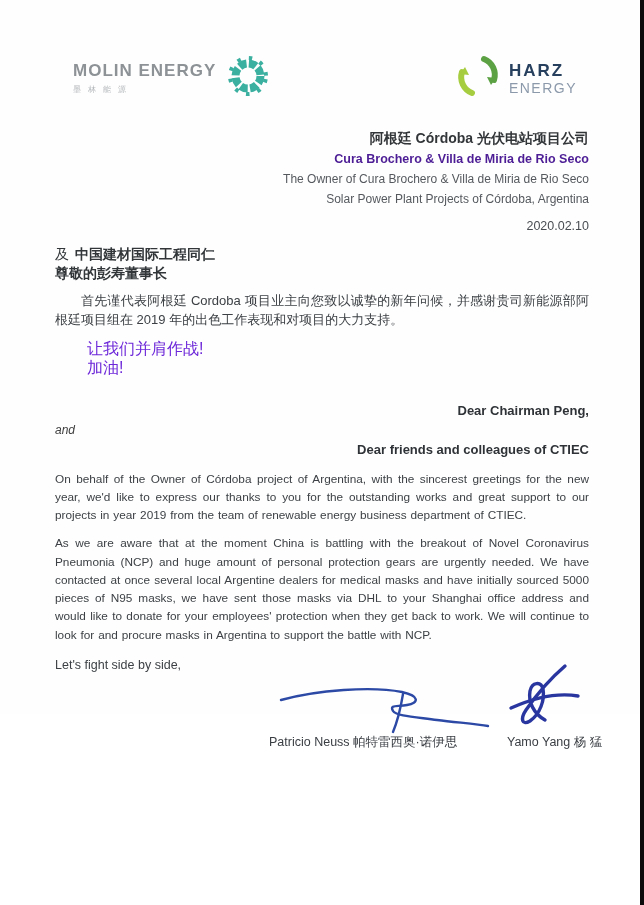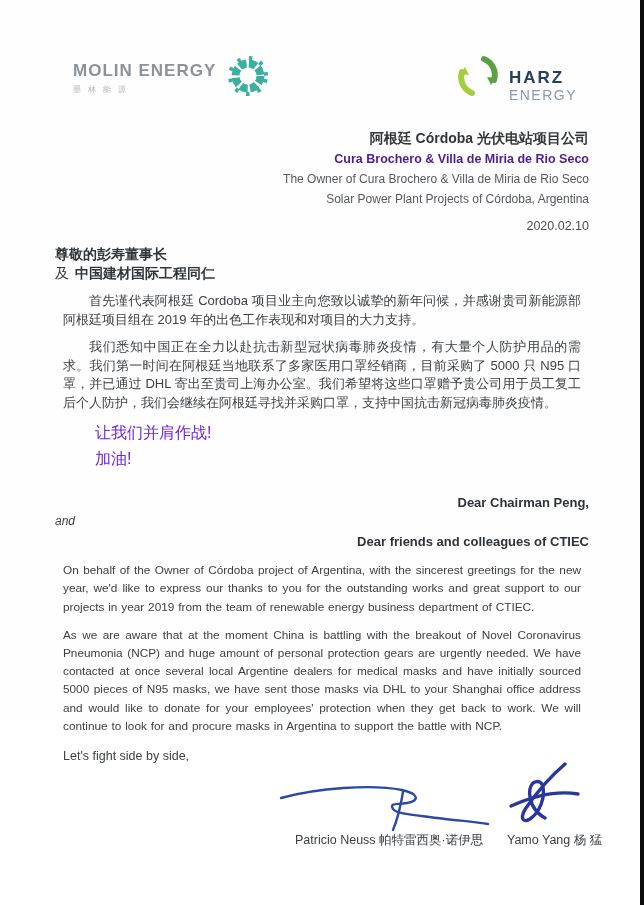--- a/index.html
+++ b/index.html
@@ -7,54 +7,54 @@
        font-family:"Liberation Sans","DejaVu Sans",sans-serif;color:#3d4145;}
   .page{width:644px;height:714px;box-sizing:border-box;padding:0 55px;position:relative;background:#fefefe;}
   .edge-strip{position:absolute;top:0;right:0;width:4px;height:905px;background:#0c0c0c;}
 
   
   .logos-row{display:flex;justify-content:space-between;align-items:center;padding-top:50px;height:56px;margin-left:18px;margin-right:12px;}
   .molin-logo{display:flex;align-items:center;gap:8px;}
   .molin-text{display:flex;flex-direction:column;}
   .molin-name{font-size:17px;font-weight:bold;color:#8d9296;letter-spacing:1px;font-stretch:condensed;}
   .molin-sub{font-size:8px;color:#b4b8bb;letter-spacing:7px;margin-top:3px;}
-  .harz-logo{display:flex;align-items:flex-end;gap:9px;}
+  .harz-logo{display:flex;align-items:center;gap:9px;}
   .harz-text{display:flex;flex-direction:column;line-height:1;}
   .harz-name{font-size:17px;font-weight:bold;color:#27405e;letter-spacing:2px;}
   .harz-sub{font-size:14px;color:#8b99ab;letter-spacing:1.5px;margin-top:2px;}
 
   
   .letterhead{margin-top:22px;text-align:right;}
   .lh1{font-size:14px;font-weight:bold;color:#333639;line-height:21px;}
   .lh2{font-size:12.5px;font-weight:bold;color:#4c1d95;line-height:20px;}
   .lh3,.lh4{font-size:12px;color:#55595e;line-height:20px;}
   .date-line{text-align:right;font-size:12.5px;color:#494d52;margin-top:10px;}
 
   
   .zh-sal{margin-top:12px;font-size:14px;font-weight:bold;color:#323639;line-height:19px;}
   .zh-sal .prefix{font-weight:normal;margin-right:6px;}
-  p{margin:8px;}
+  p{margin:0;}
   .zh-para{font-size:13px;line-height:18.6px;text-align:justify;text-indent:2em;margin-top:9px;color:#3d4145;}
   .zh-close{font-size:16px;line-height:18.6px;text-indent:2em;color:#6d28d9;}
   .zh-close.first{margin-top:11px;}
 
   
   .en-sal{margin-top:24px;font-size:13px;line-height:19.5px;color:#2f3337;}
   .en-sal .b{font-weight:bold;text-align:right;}
   .en-sal .i{font-style:italic;font-size:12px;color:#404040;}
   .en-para{font-size:11.8px;line-height:18.2px;text-align:justify;margin-top:10px;color:#3d4145;word-spacing:0.6px;}
   .en-close{font-size:12.5px;line-height:18.5px;color:#3d4145;}
   .en-close.first{margin-top:12px;}
 
   
   .sig-area{position:relative;height:100px;margin-top:2px;}
   .sig-patricio{position:absolute;left:222px;top:8px;}
   .sig-yamo{position:absolute;left:438px;top:-16px;}
   .sig-name{position:absolute;font-size:12.5px;color:#3a3e43;white-space:nowrap;top:58px;}
-  .name-patricio{left:240px;}
+  .name-patricio{left:214px;}
   .name-yamo{left:452px;}
 </style>
 </head>
 <body>
 
 <div class="page">
 
   <div class="logos-row">
     <div class="molin-logo">
       <div class="molin-text">
@@ -86,26 +86,25 @@
 
   <div class="letterhead">
     <div class="lh1">阿根廷 Córdoba 光伏电站项目公司</div>
     <div class="lh2">Cura Brochero &amp; Villa de Miria de Rio Seco</div>
     <div class="lh3">The Owner of Cura Brochero &amp; Villa de Miria de Rio Seco</div>
     <div class="lh4">Solar Power Plant Projects of Córdoba, Argentina</div>
   </div>
   <div class="date-line">2020.02.10</div>
 
   <div class="zh-sal">
+    <div><span class="prefix">及</span><span>中国建材国际工程同仁</span></div>
     <div>尊敬的彭寿董事长</div>
-    <div><span class="prefix">及</span><span>中国建材国际工程同仁</span></div>
   </div>
 
   <p class="zh-para">首先谨代表阿根廷 Cordoba 项目业主向您致以诚挚的新年问候，并感谢贵司新能源部阿根廷项目组在 2019 年的出色工作表现和对项目的大力支持。</p>
-  <p class="zh-para">我们悉知中国正在全力以赴抗击新型冠状病毒肺炎疫情，有大量个人防护用品的需求。我们第一时间在阿根廷当地联系了多家医用口罩经销商，目前采购了 5000 只 N95 口罩，并已通过 DHL 寄出至贵司上海办公室。我们希望将这些口罩赠予贵公司用于员工复工后个人防护，我们会继续在阿根廷寻找并采购口罩，支持中国抗击新冠病毒肺炎疫情。</p>
   <p class="zh-close first">让我们并肩作战!</p>
   <p class="zh-close">加油!</p>
 
   <div class="en-sal">
     <div class="b">Dear Chairman Peng,</div>
     <div class="i">and</div>
     <div class="b">Dear friends and colleagues of CTIEC</div>
   </div>
 
   <p class="en-para">On behalf of the Owner of Córdoba project of Argentina, with the sincerest greetings for the new year, we'd like to express our thanks to you for the outstanding works and great support to our projects in year 2019 from the team of renewable energy business department of CTIEC.</p>

